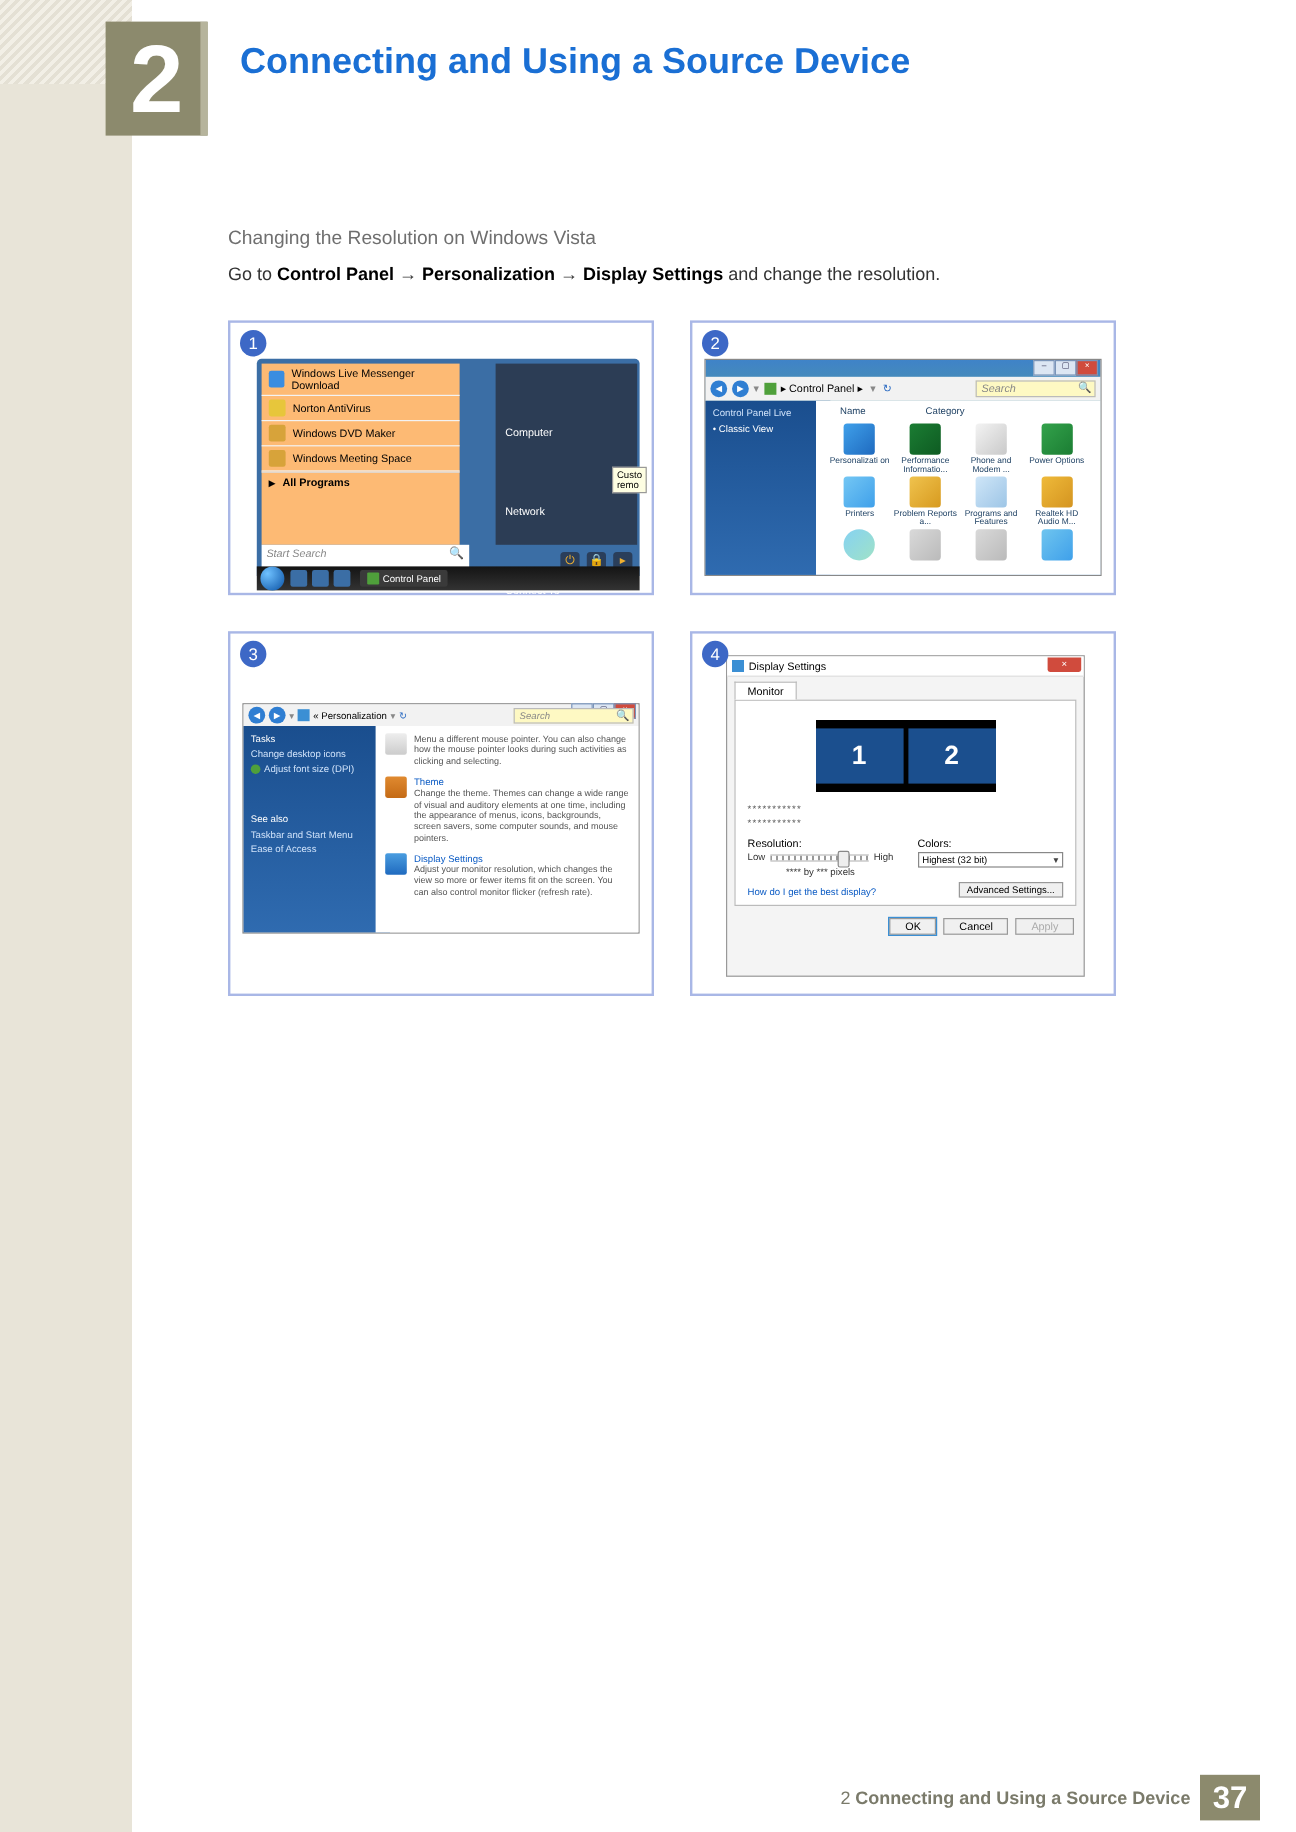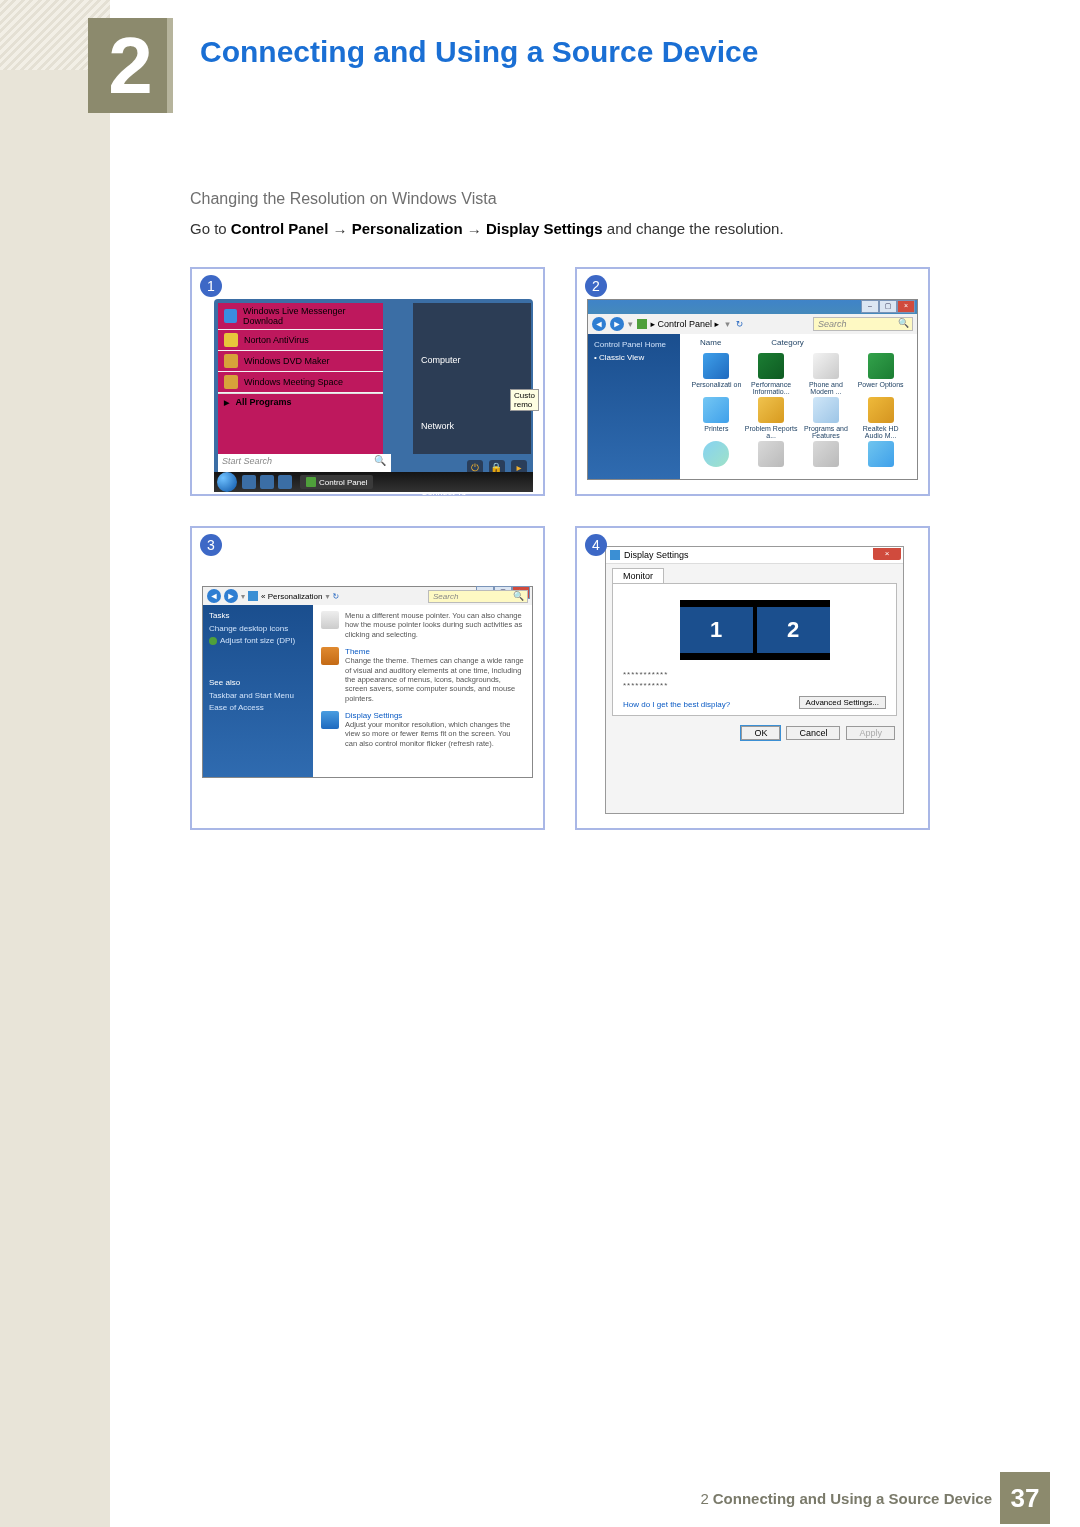--- a/index.html
+++ b/index.html
@@ -99,21 +99,21 @@
   .s1 {
     position: absolute;
     left: 22px; top: 30px; right: 10px; bottom: 14px;
     background: #3b6ea5;
     border-radius: 4px 4px 0 0;
     font-size: 9px;
     color:#000;
   }
   .s1-left {
     position:absolute; left:4px; top:4px; width:165px; bottom:26px;
-    background:#be185d;
+    background:#fdba74;
   }
   .s1-item{ display:flex; align-items:center; padding:3px 6px; border-bottom:1px solid #f3f3f3;}
   .s1-item .ic{width:14px;height:14px;margin-right:6px;background:#d7a33a;border-radius:2px;}
   .s1-item.blue .ic{background:#3a8de0;}
   .s1-item.green .ic{background:#e7c63b;}
   .s1-allprog{ padding:3px 6px; font-weight:bold; border-top:1px solid #ddd;}
   .s1-allprog::before{content:"▶"; font-size:7px; margin-right:6px;}
   .s1-right{
     position:absolute; right:2px; top:4px; width:118px; bottom:26px;
     background: linear-gradient(#2c3d55,#2c3d55);
@@ -242,21 +242,21 @@
   .s4-btn.dis{color:#aaa;}
 
   
   .footer{
     position:absolute;left:110px;right:0;bottom:10px;height:38px;
     display:flex;align-items:center;justify-content:flex-end;
   }
   .footer-text{color:#7a7a6a;font-size:15px;margin-right:8px;font-weight:bold;}
   .footer-num{font-size:15px;color:#7a7a6a;margin-right:4px;}
   .footer-page{
-    width:50px;height:52px;background:#8c8a6d;color:#fff;
+    width:50px;height:38px;background:#8c8a6d;color:#fff;
     font-size:26px;font-weight:bold;display:flex;align-items:center;justify-content:center;margin-right:30px;
   }
 </style>
 </head>
 <body>
 <div class="page">
 
   <div class="left-margin"></div>
 
   <div class="chapter-box">2</div>
@@ -337,21 +337,21 @@
             <div class="s2-navbtn">◄</div>
             <div class="s2-navbtn">►</div>
             <span style="color:#888">▾</span>
             <span style="width:10px;height:10px;background:#4fa03b;display:inline-block"></span>
             <span class="s2-bc">▸ <span>Control Panel</span> ▸</span>
             <span style="margin-left:2px;color:#888">▾</span>
             <span style="color:#2a6ac2;margin-left:2px">↻</span>
             <div class="s2-search">Search</div>
           </div>
           <div class="s2-side">
-            <div class="hm">Control Panel Home</div>
+            <div class="hm">Control Panel Live</div>
             <div class="cv">Classic View</div>
           </div>
           <div class="s2-main">
             <div class="s2-hdr">
                 <span>Name</span>
                 <span>Category</span>
               </div>
             <div class="s2-grid">
               <div class="s2-it"><div class="s2-ico c-a"></div><span>Personalizati on</span></div>
               <div class="s2-it"><div class="s2-ico c-b"></div><span>Performance Informatio...</span></div>
@@ -439,20 +439,39 @@
           </div>
           <div class="s4-close">×</div>
           <div class="s4-tab">Monitor</div>
           <div class="s4-pane">
             <div class="s4-monitors">
               <div class="s4-mon">1</div>
               <div class="s4-mon">2</div>
             </div>
             <div class="s4-mask">***********</div>
             <div class="s4-mask">***********</div>
+            <div class="s4-row">
+              <div class="s4-col">
+                <div class="s4-lbl">Resolution:</div>
+                <div class="s4-slider">
+                  <span>Low</span>
+                  <div class="s4-track">
+                      <div class="s4-thumb"></div>
+                    </div>
+                  <span>High</span>
+                </div>
+                <div class="s4-pxline">**** by *** pixels</div>
+              </div>
+              <div class="s4-col">
+                <div class="s4-lbl">Colors:</div>
+                <div class="s4-sel">
+                    <span>Highest (32 bit)</span>
+                  </div>
+              </div>
+            </div>
             <a class="s4-link">How do I get the best display?</a>
             <div class="s4-adv">Advanced Settings...</div>
             <div style="clear:both"></div>
           </div>
           <div class="s4-btns">
             <div class="s4-btn def">OK</div>
             <div class="s4-btn">Cancel</div>
             <div class="s4-btn dis">Apply</div>
           </div>
         </div>

